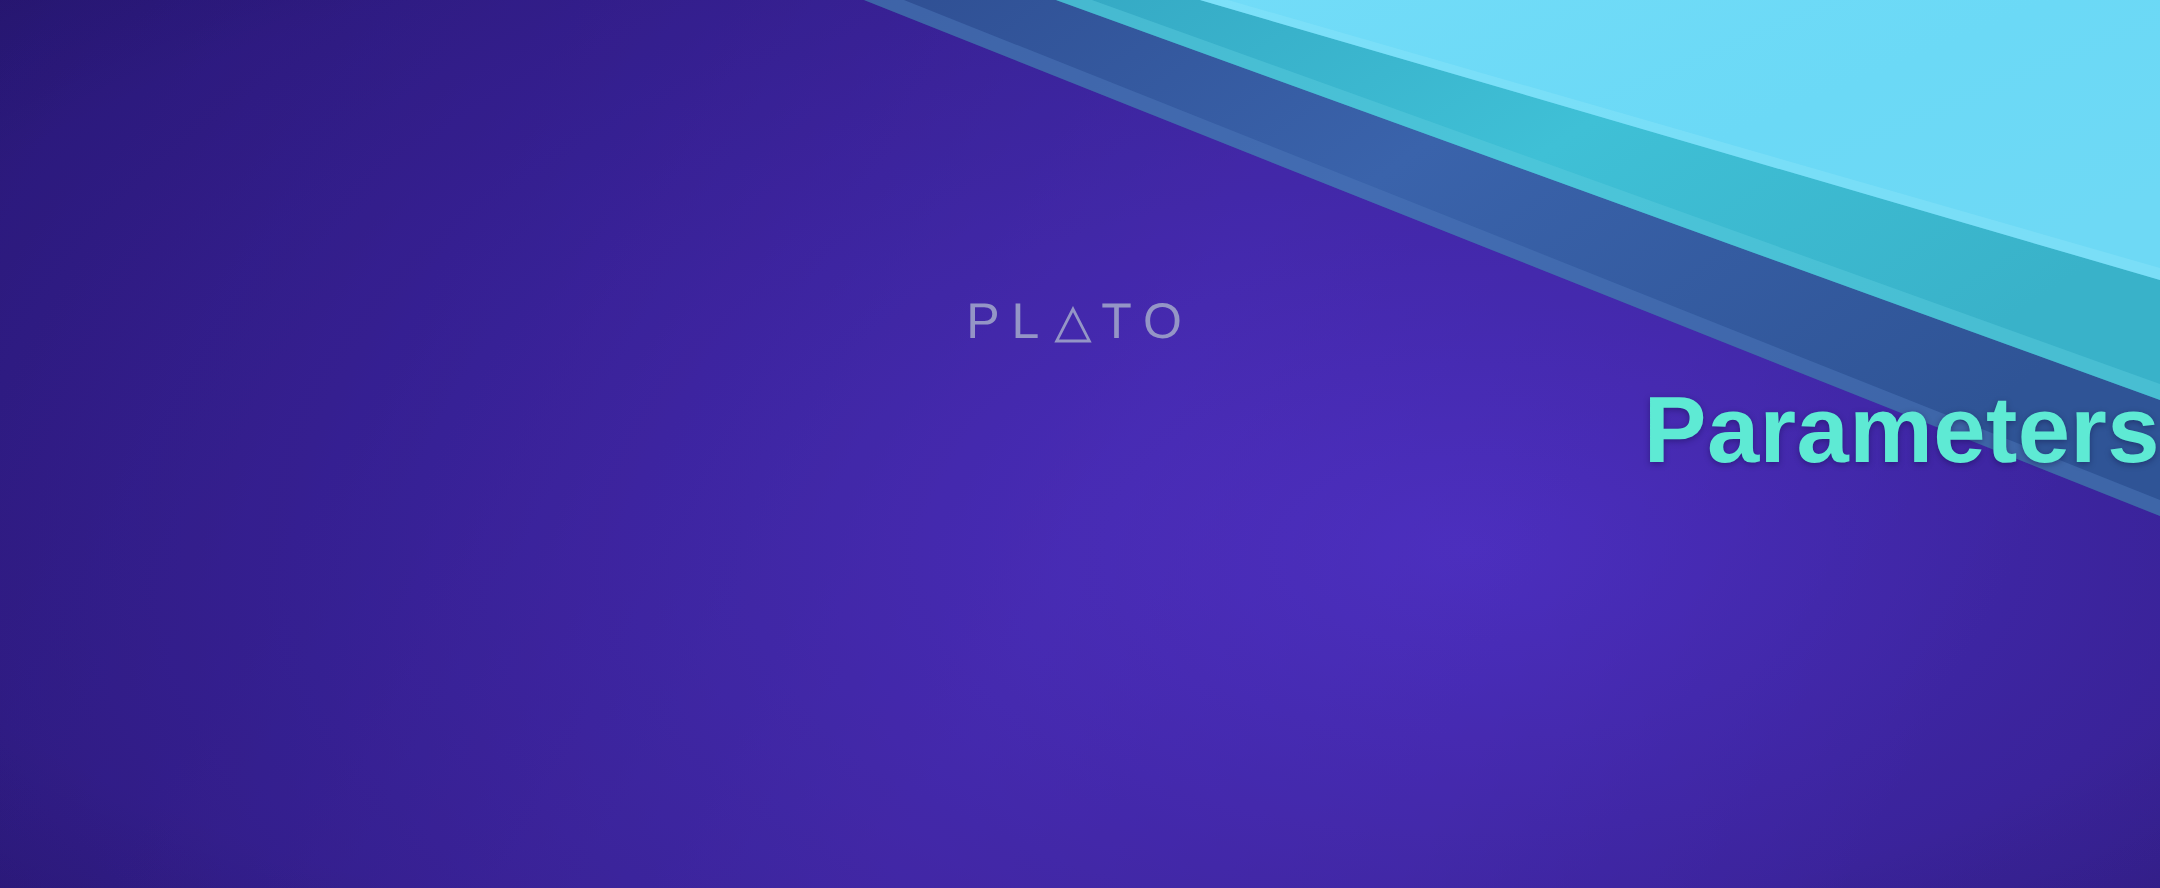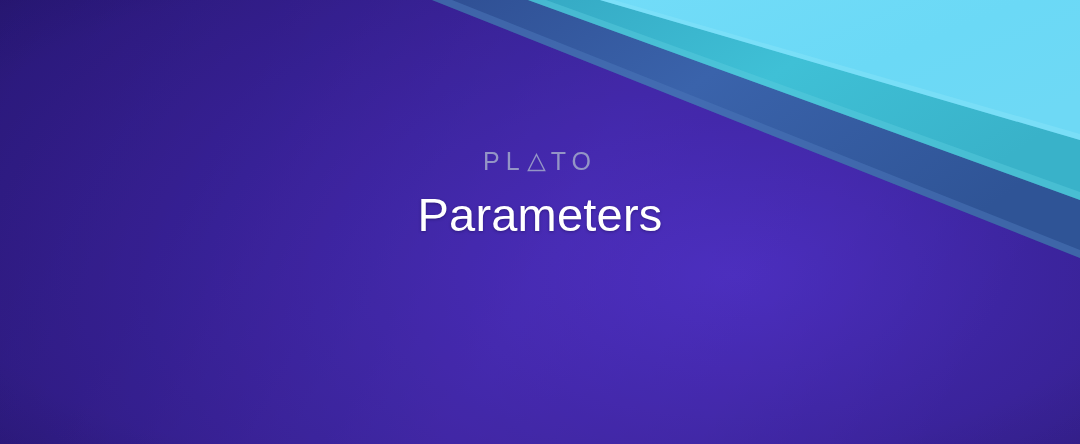--- a/index.html
+++ b/index.html
@@ -86,26 +86,27 @@
   .logo .tri {
     display: inline-block;
     margin: 0 5px 0 1px;
     position: relative;
     top: 1px;
   }
   .logo .tri svg { display: block; }
 
   .page-title {
     margin: 16px 0 0 0;
-    color: #ffffff;
+    color: #5eead4;
     font-size: 47px;
-    font-weight: 400;
+    font-weight: 700;
     letter-spacing: 0.2px;
     line-height: 1.08;
     text-shadow: 0 1px 3px rgba(10,4,45,0.35);
+    text-align: right;
   }
 </style>
 </head>
 <body>
 
 <div id="slide">
 
   <div class="bg-base"></div>
   <div class="bg-tint"></div>
   <div class="bg-vignette"></div>

